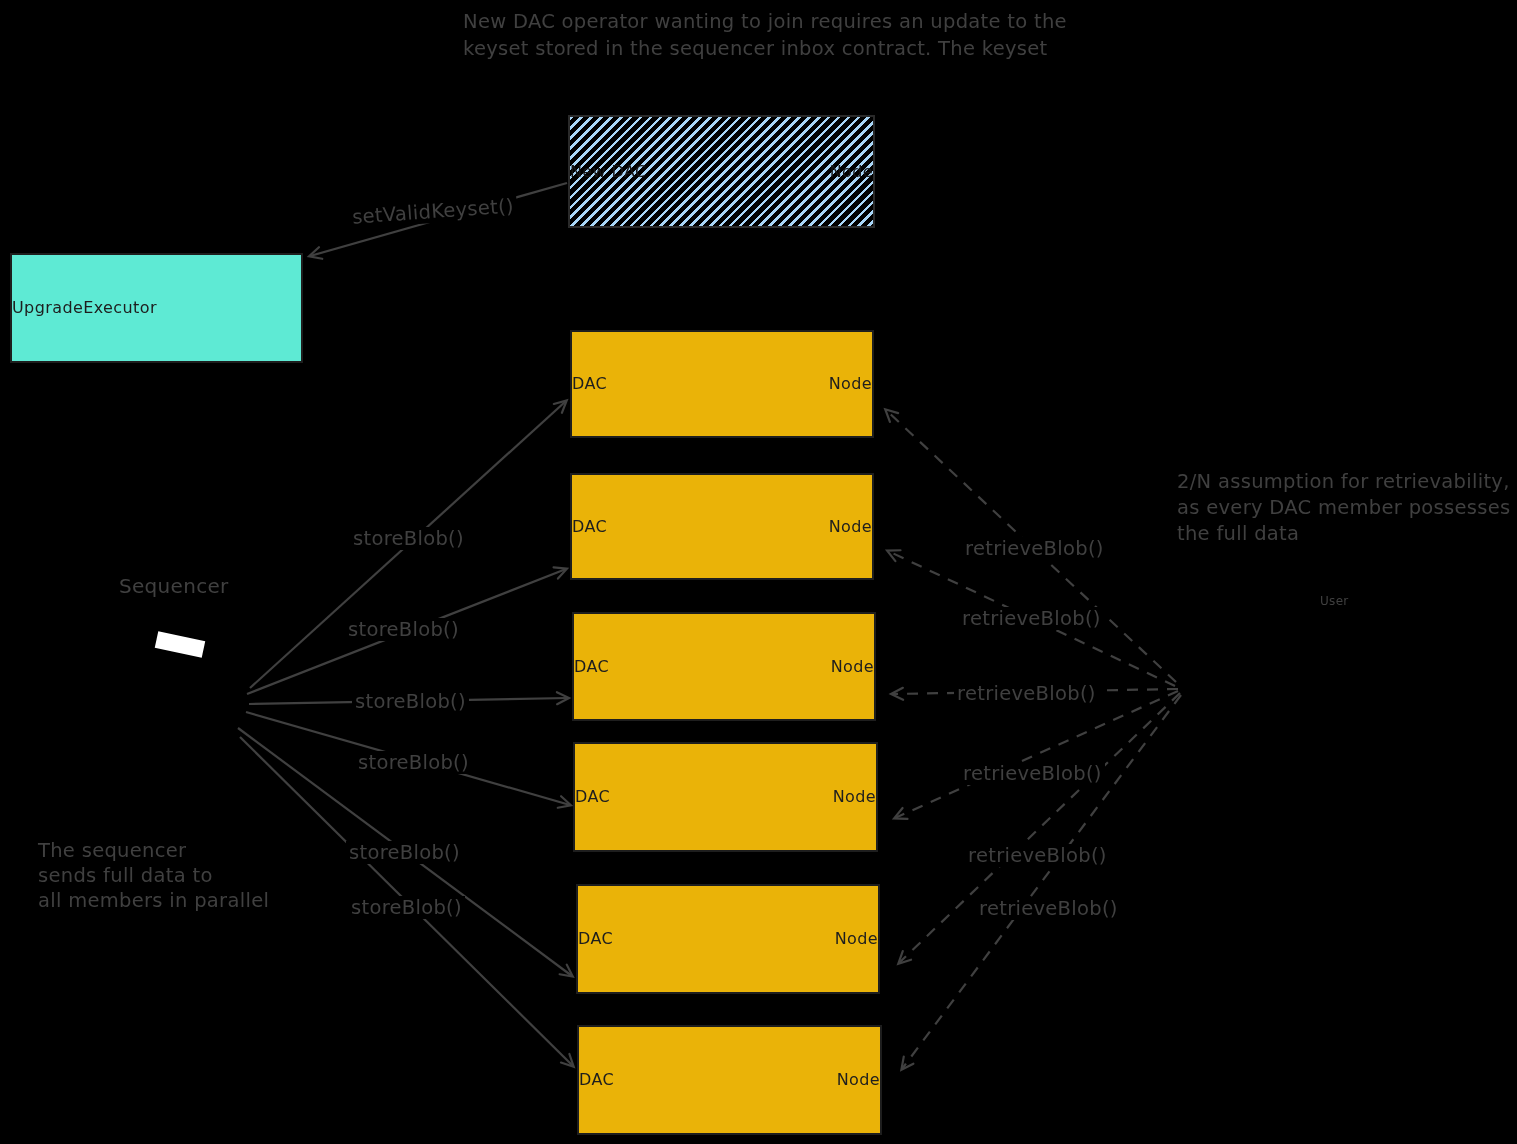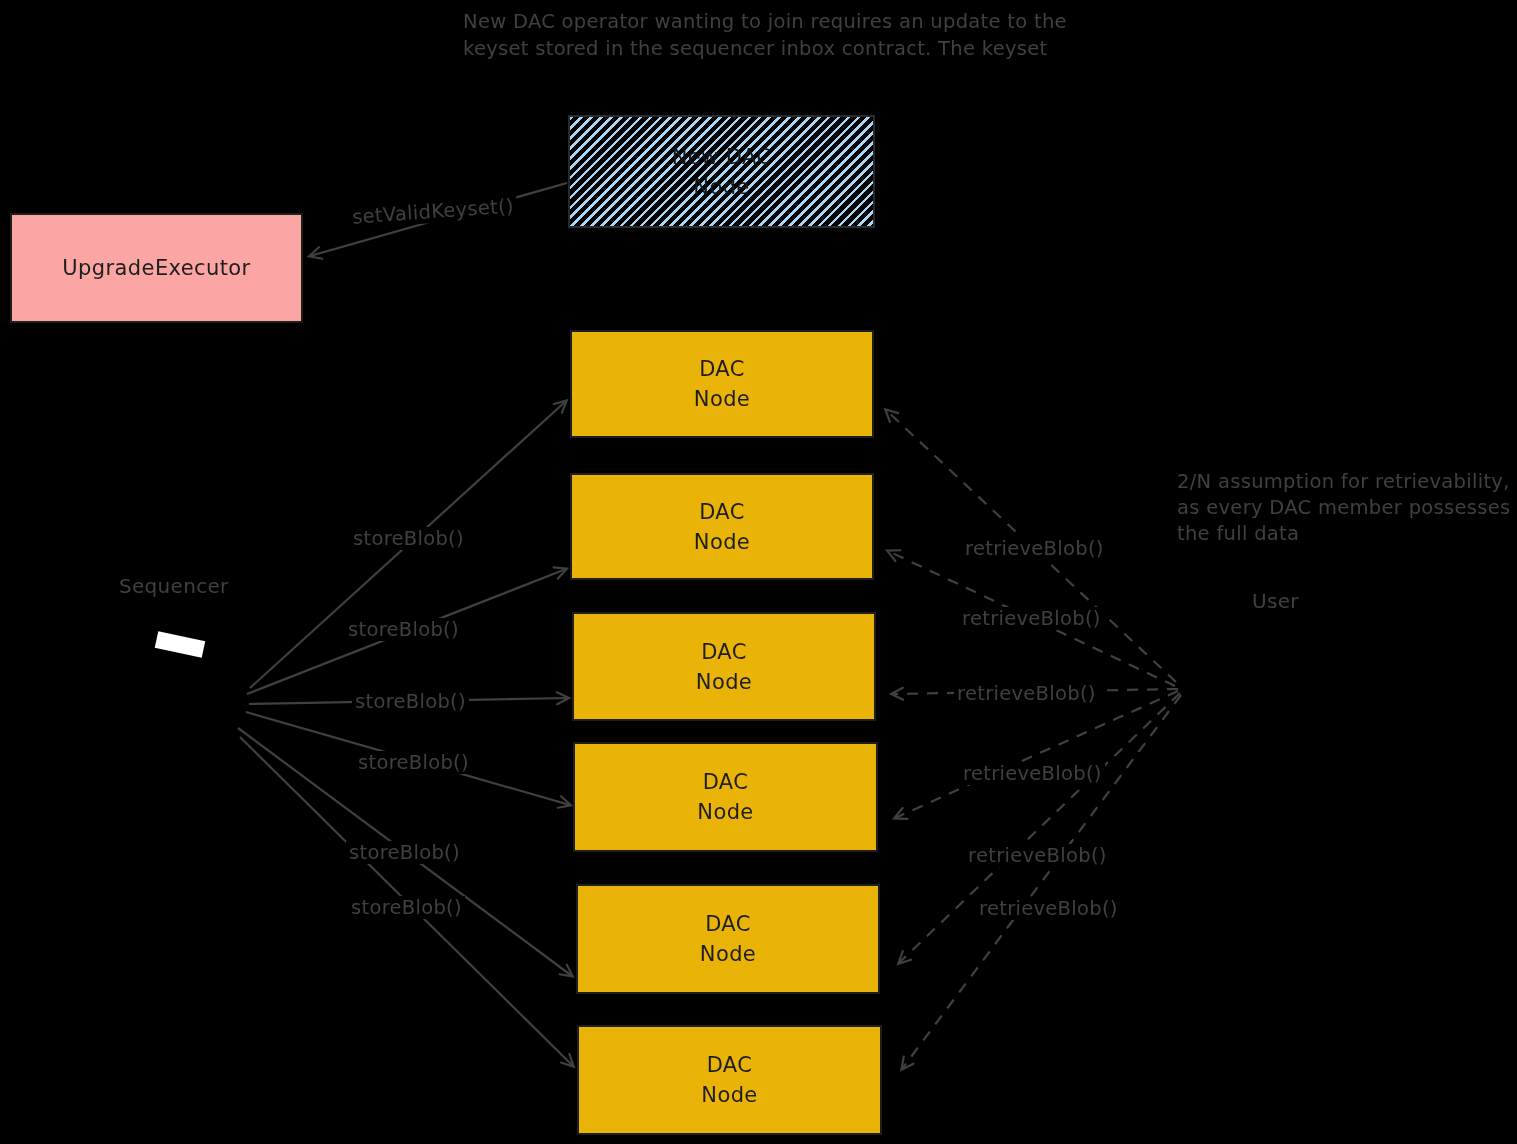--- a/index.html
+++ b/index.html
@@ -11,25 +11,25 @@
   .note{
     position:absolute;color:#404040;font-size:19.5px;line-height:26px;
     letter-spacing:.3px;white-space:nowrap;
   }
   .arrow-label{
     position:absolute;color:#404040;font-size:19.5px;letter-spacing:.3px;
     white-space:nowrap;background:#000;padding:0 3px;
   }
   .box{
     position:absolute;box-sizing:border-box;border:2px solid #1e1e1e;
-    display:flex;flex-direction:column;align-items:center;justify-content:center;
-    text-align:center;color:#1e1e1e;font-size:21px;line-height:30px;letter-spacing:.4px;
+    display:flex;flex-direction:row;align-items:center;justify-content:space-between;
+    text-align:center;color:#1e1e1e;font-size:16px;line-height:30px;letter-spacing:.4px;
   }
   .box.blue{background:#eab308;}
-  .box.pink{background:#fca5a5;}
+  .box.pink{background:#5eead4;margin-top:40px;}
   .box.hatched{
     background:repeating-linear-gradient(135deg,#a9d6f7 0 2.5px,transparent 2.5px 7px);
     border-color:#2a2a2a;color:#161616;
   }
   .white-rect{
     position:absolute;left:156px;top:636px;width:48px;height:17px;
     background:#ffffff;transform:rotate(12deg);
   }
 </style>
 </head>
@@ -73,20 +73,25 @@
 
   <div class="arrow-label" style="left:349px;top:200px;transform:rotate(-4deg);">setValidKeyset()</div>
 
   <div class="box pink" style="left:10px;top:213px;width:293px;height:110px;">
     <div>UpgradeExecutor</div>
   </div>
 
   <div class="note" style="left:119px;top:573px;font-size:20px;">Sequencer</div>
   <div class="white-rect"></div>
 
+  <div class="note" style="left:38px;top:838px;line-height:25px;">
+    <div>The sequencer</div>
+    <div>sends full data to</div>
+    <div>all members in parallel</div>
+  </div>
 
   <div class="box blue" style="left:570px;top:330px;width:304px;height:108px;">
     <div>DAC</div>
     <div>Node</div>
   </div>
   <div class="box blue" style="left:570px;top:473px;width:304px;height:107px;">
     <div>DAC</div>
     <div>Node</div>
   </div>
   <div class="box blue" style="left:572px;top:612px;width:304px;height:109px;">
@@ -118,15 +123,15 @@
   <div class="arrow-label" style="left:954px;top:682px;">retrieveBlob()</div>
   <div class="arrow-label" style="left:960px;top:762px;">retrieveBlob()</div>
   <div class="arrow-label" style="left:965px;top:844px;">retrieveBlob()</div>
   <div class="arrow-label" style="left:976px;top:897px;">retrieveBlob()</div>
 
   <div class="note" style="left:1177px;top:469px;line-height:26px;">
     <div>2/N assumption for retrievability,</div>
     <div>as every DAC member possesses</div>
     <div>the full data</div>
   </div>
-  <div class="note" style="left:1252px;top:588px;font-size:20px;text-align:right;">User</div>
+  <div class="note" style="left:1320px;top:588px;font-size:12px;text-align:right;">User</div>
 
 </div>
 
 </body></html>

